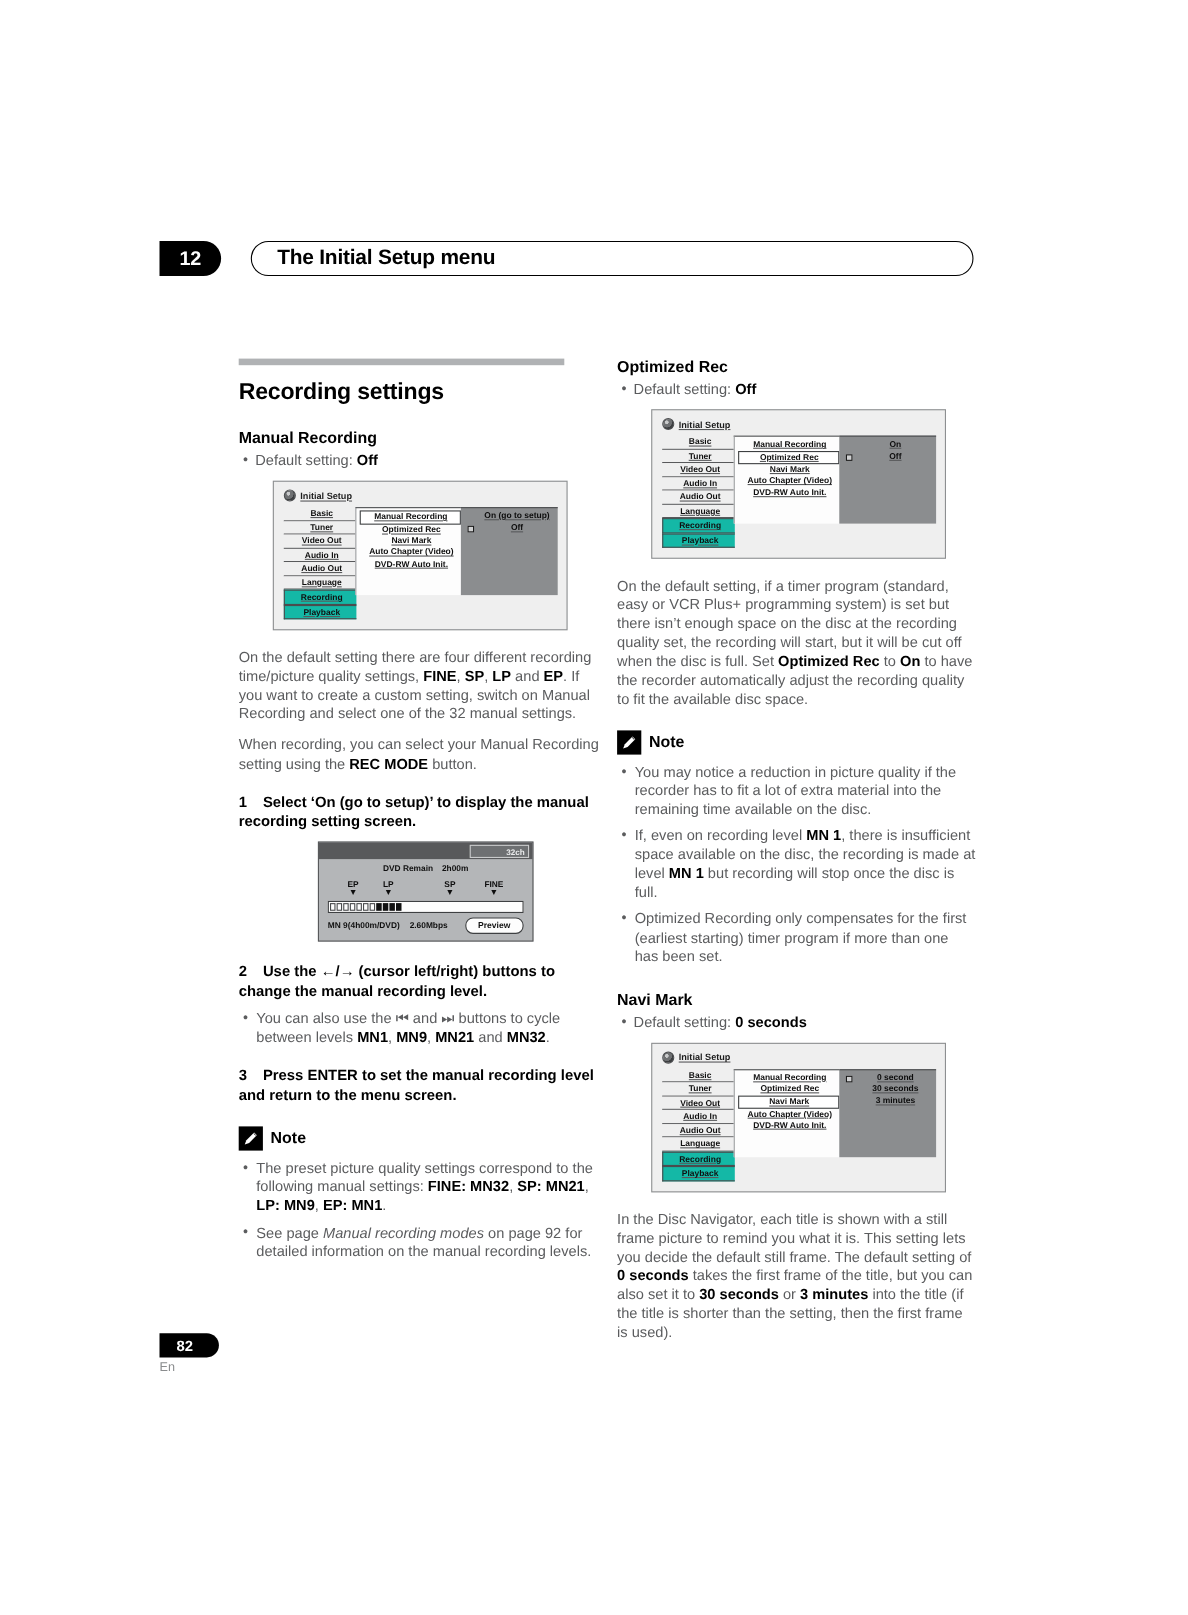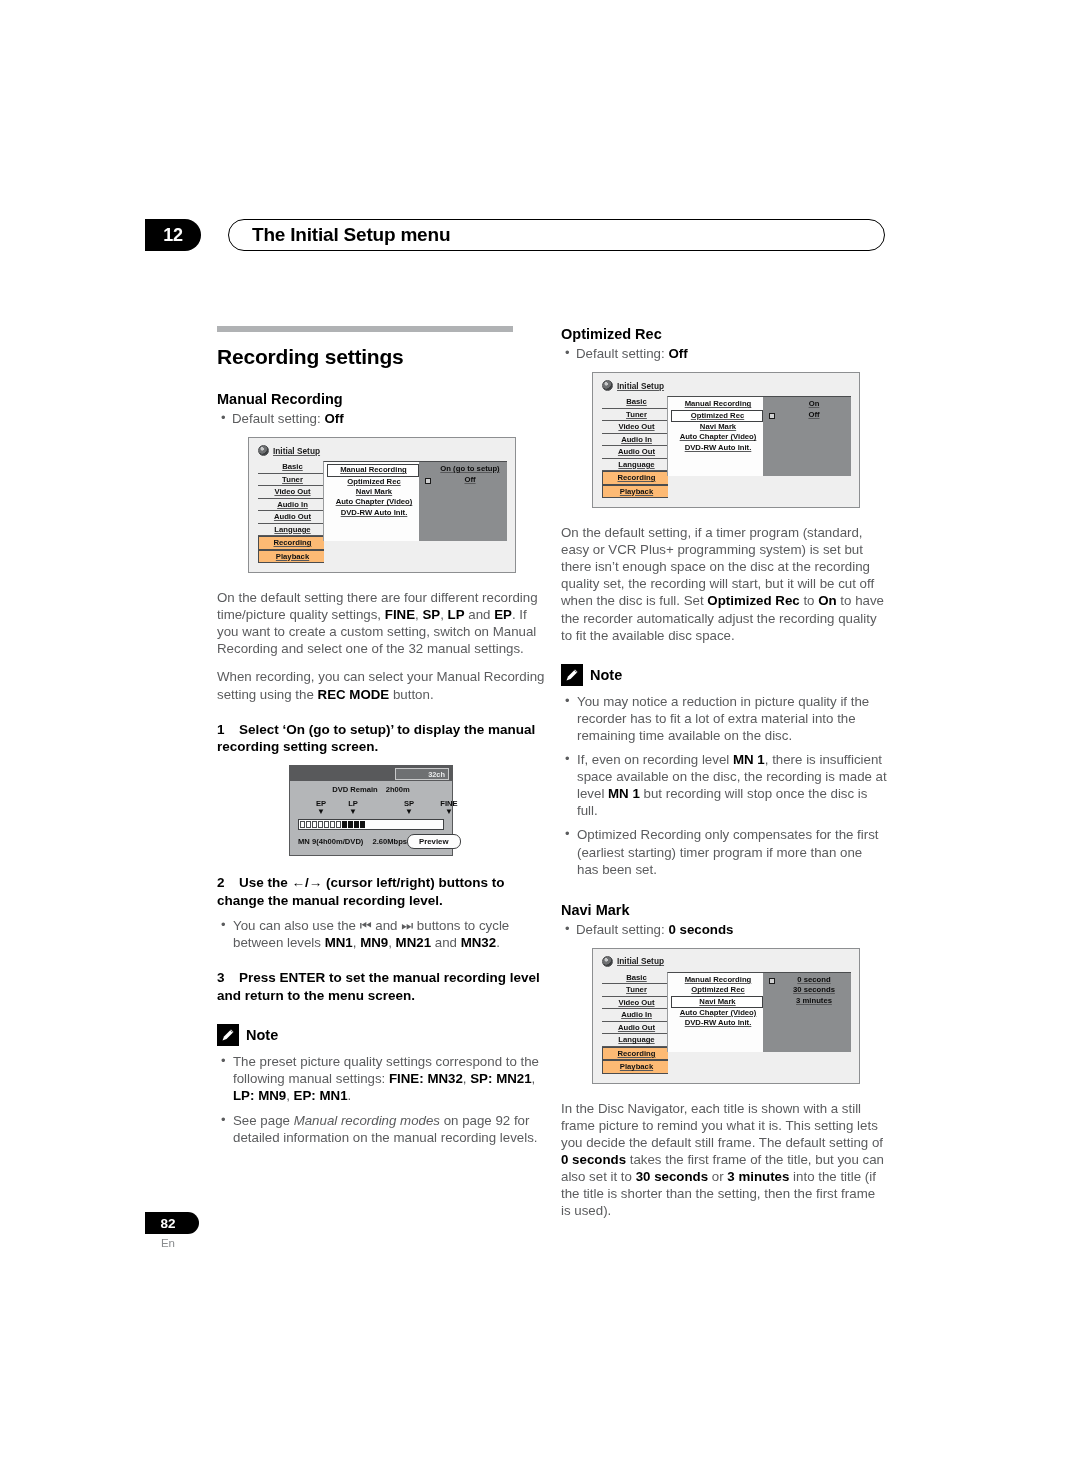--- a/index.html
+++ b/index.html
@@ -100,21 +100,21 @@
   .osd-ttl span.t { font-size:8.3px; font-weight:bold; color:#1c1c1c; }
 
   .osd-body { display:flex; align-items:flex-start;text-align:center; }
   .osd-cat { width:66px; flex:0 0 auto; }
   .osd-cat div {
     font-size:7.7px; font-weight:bold; color:#101010;
     padding:1px 0 1.5px 3px; border-bottom:1px solid #58595b; background:#efefef;
     line-height:9px;
   }
   .osd-cat div.sel {
-    background:#fdba74; border:1px solid #4a4c4e; border-right:none;
+    background:#14b8a6; border:1px solid #4a4c4e; border-right:none;
     padding-left:2px;
   }
   .osd-mid {
     width:96px; flex:0 0 auto; background:#fdfdfd;
     border-top:1.4px solid #4a4c4e; border-left:1px solid #9a9c9e;
     padding:2px 0 10px 3px; margin-left:-1px; min-height:80px;
   }
   .osd-mid div {
     font-size:7.7px; font-weight:bold; color:#101010; line-height:10.4px;
     padding-left:2px;
@@ -129,21 +129,21 @@
     font-size:7.7px; font-weight:bold; color:#0c0c0c; line-height:10.4px;
     position:relative; padding-left:8px;
   }
   .osd-right div.rad:before {
     content:""; position:absolute; left:0; top:3px;
     width:4px; height:4px; border:1px solid #1b1b1b; background:#cfd0d1;
   }
 
   
   .mrec {
-    width:164px; margin:10px 0 4px 72px;
+    width:196px; margin:10px 0 4px 72px;
     background:#b4b6b8; border:1px solid #58595b;
     position:relative; padding:0;
   }
   .mrec-top { height:15px; background:#58595b; position:relative; }
   .mrec-ch {
     position:absolute; right:3px; top:2px; width:54px; height:12px;
     background:#6e7072; border:1px solid #c9cacb;
     color:#e9eaeb; font-size:7.4px; font-weight:bold;
     text-align:right; padding-right:3px; line-height:11px;
   }
@@ -182,21 +182,21 @@
 
   
   .foot { position:absolute; left:145px; top:1212px; }
   .foot-pg {
     width:54px; height:22px; background:#000; border-radius:0 11px 11px 0;
     color:#fff; font-size:13.5px; font-weight:bold;
     display:flex; align-items:center; justify-content:center;
     padding-right:8px;
   }
   .foot-en {
-    text-align:center; width:54px; font-size:11.5px; color:#8a8c8e; margin-top:3px;
+    text-align:left; width:54px; font-size:11.5px; color:#8a8c8e; margin-top:3px;
     padding-right:8px;
   }
 </style>
 </head>
 <body>
 
 <div class="page">
 
   <div class="hdr">
     <div class="hdr-num r">12</div>

